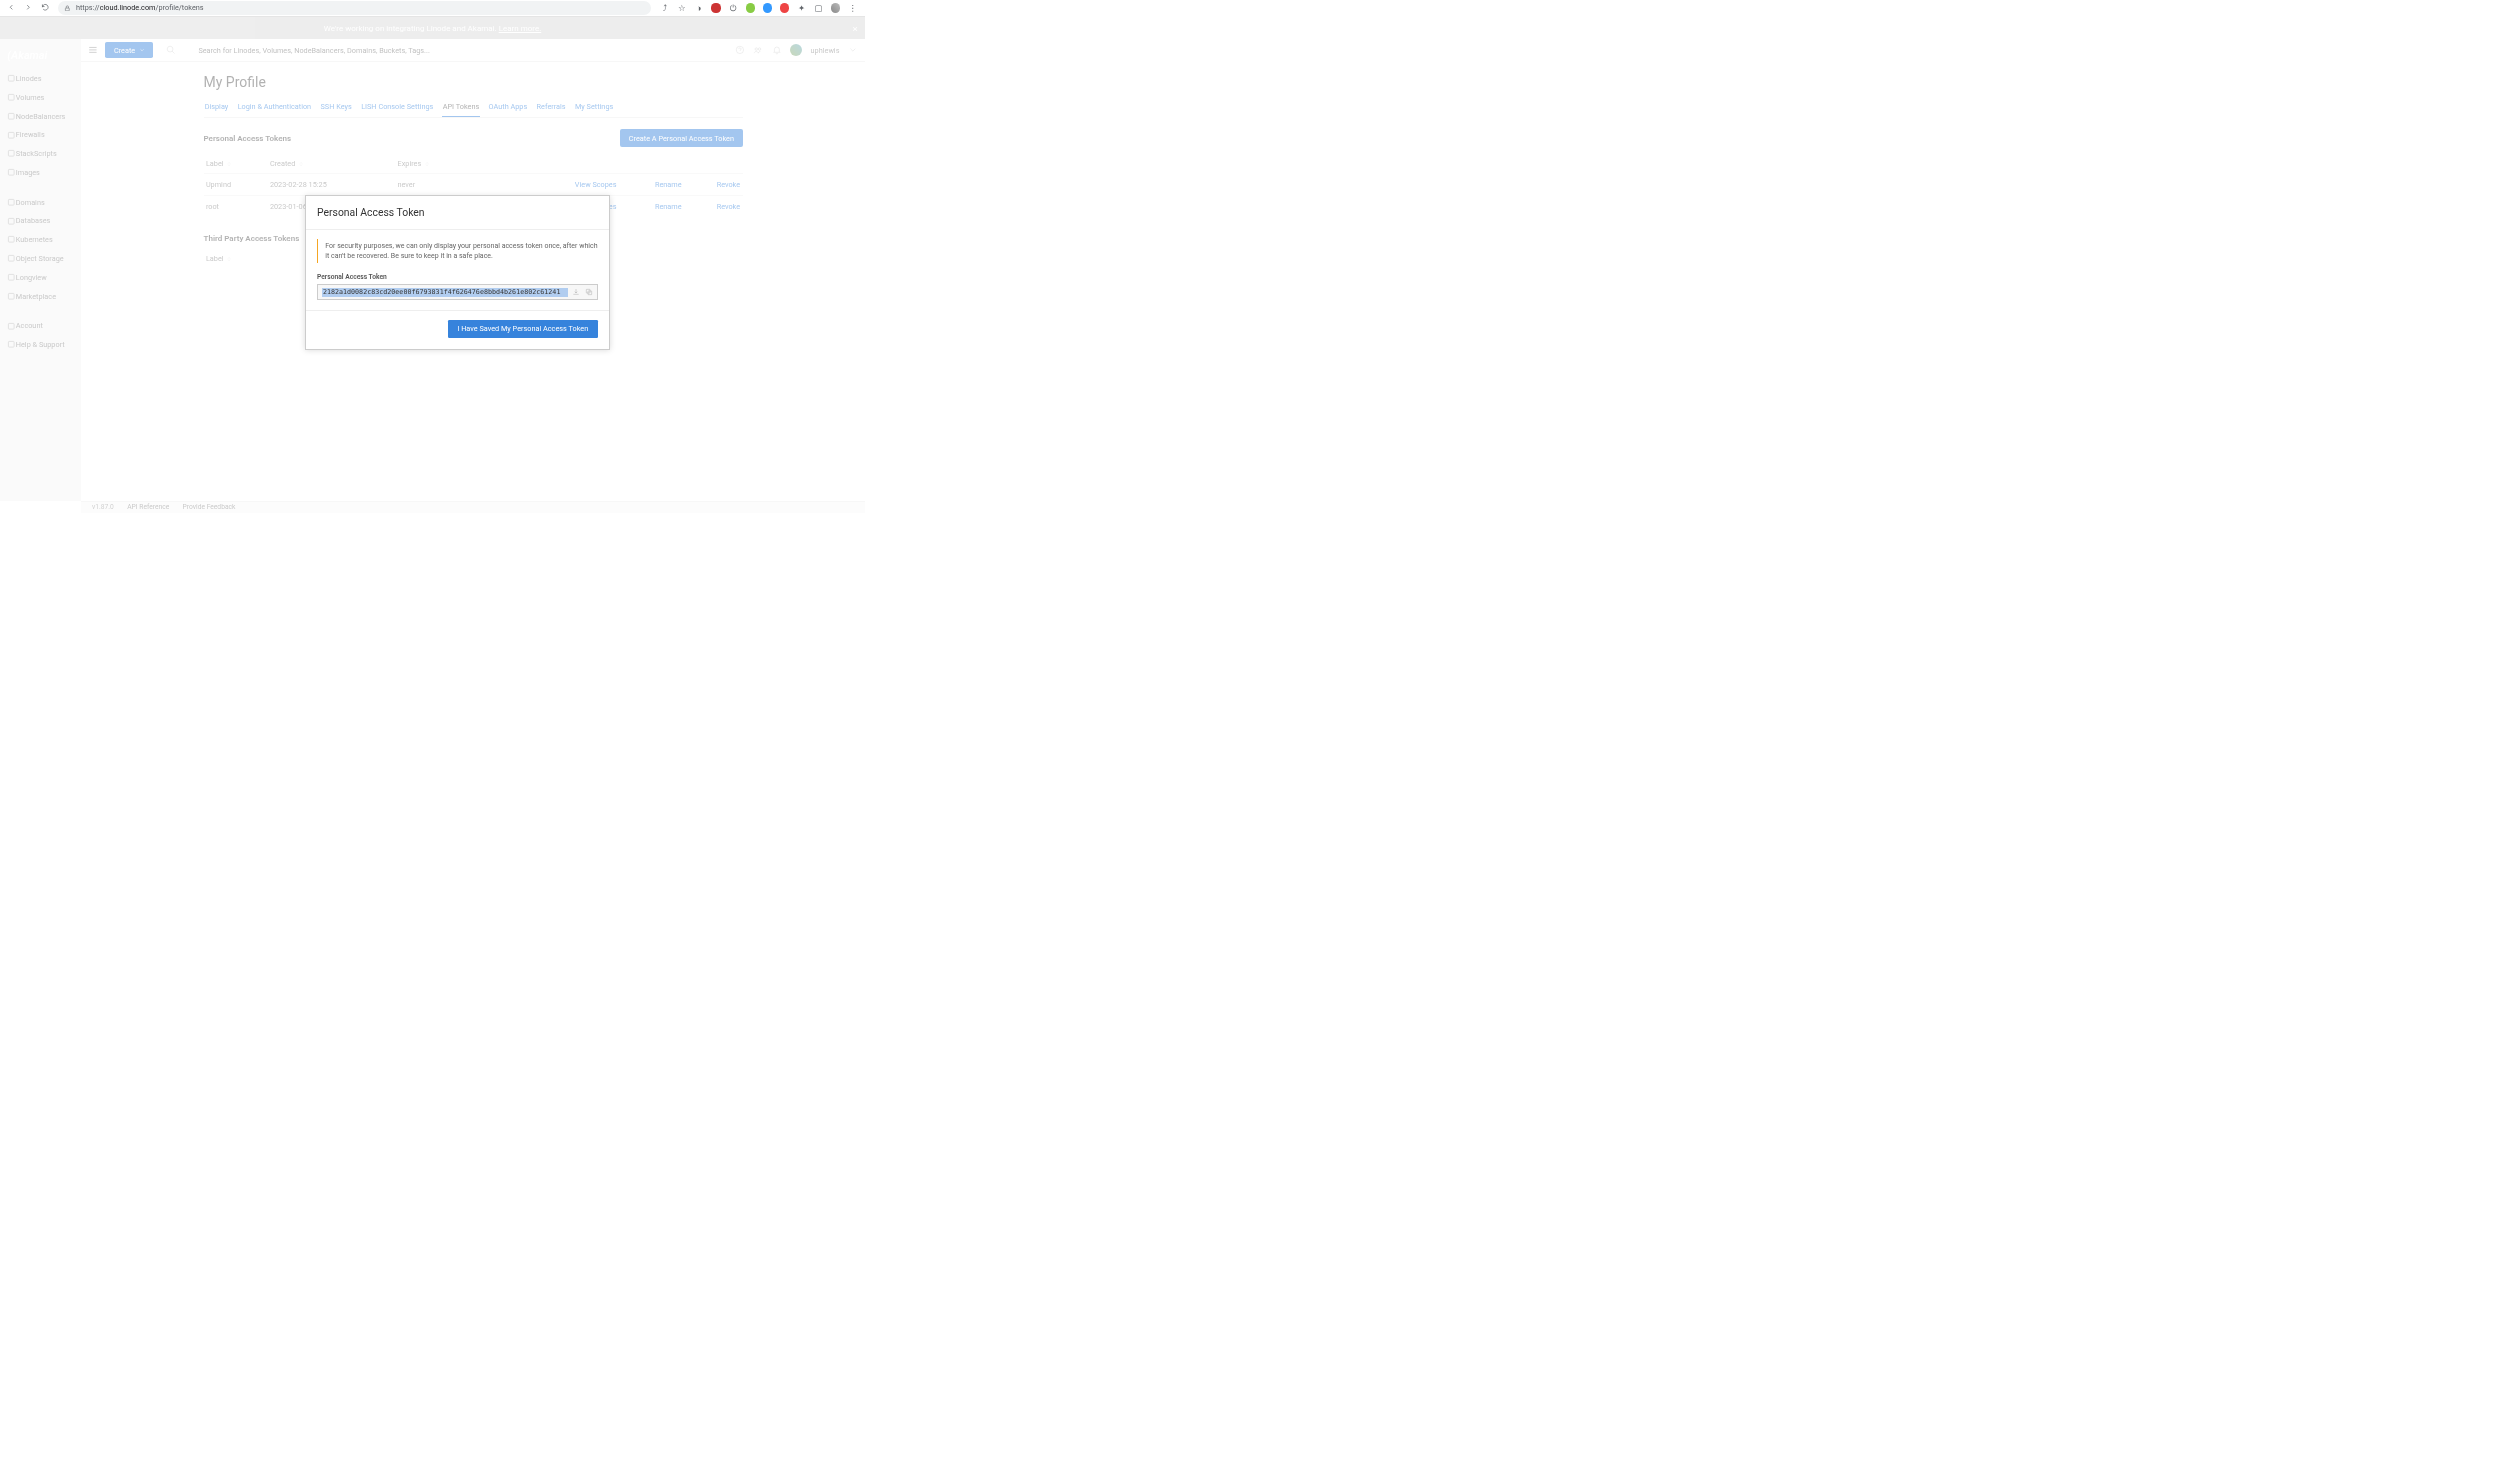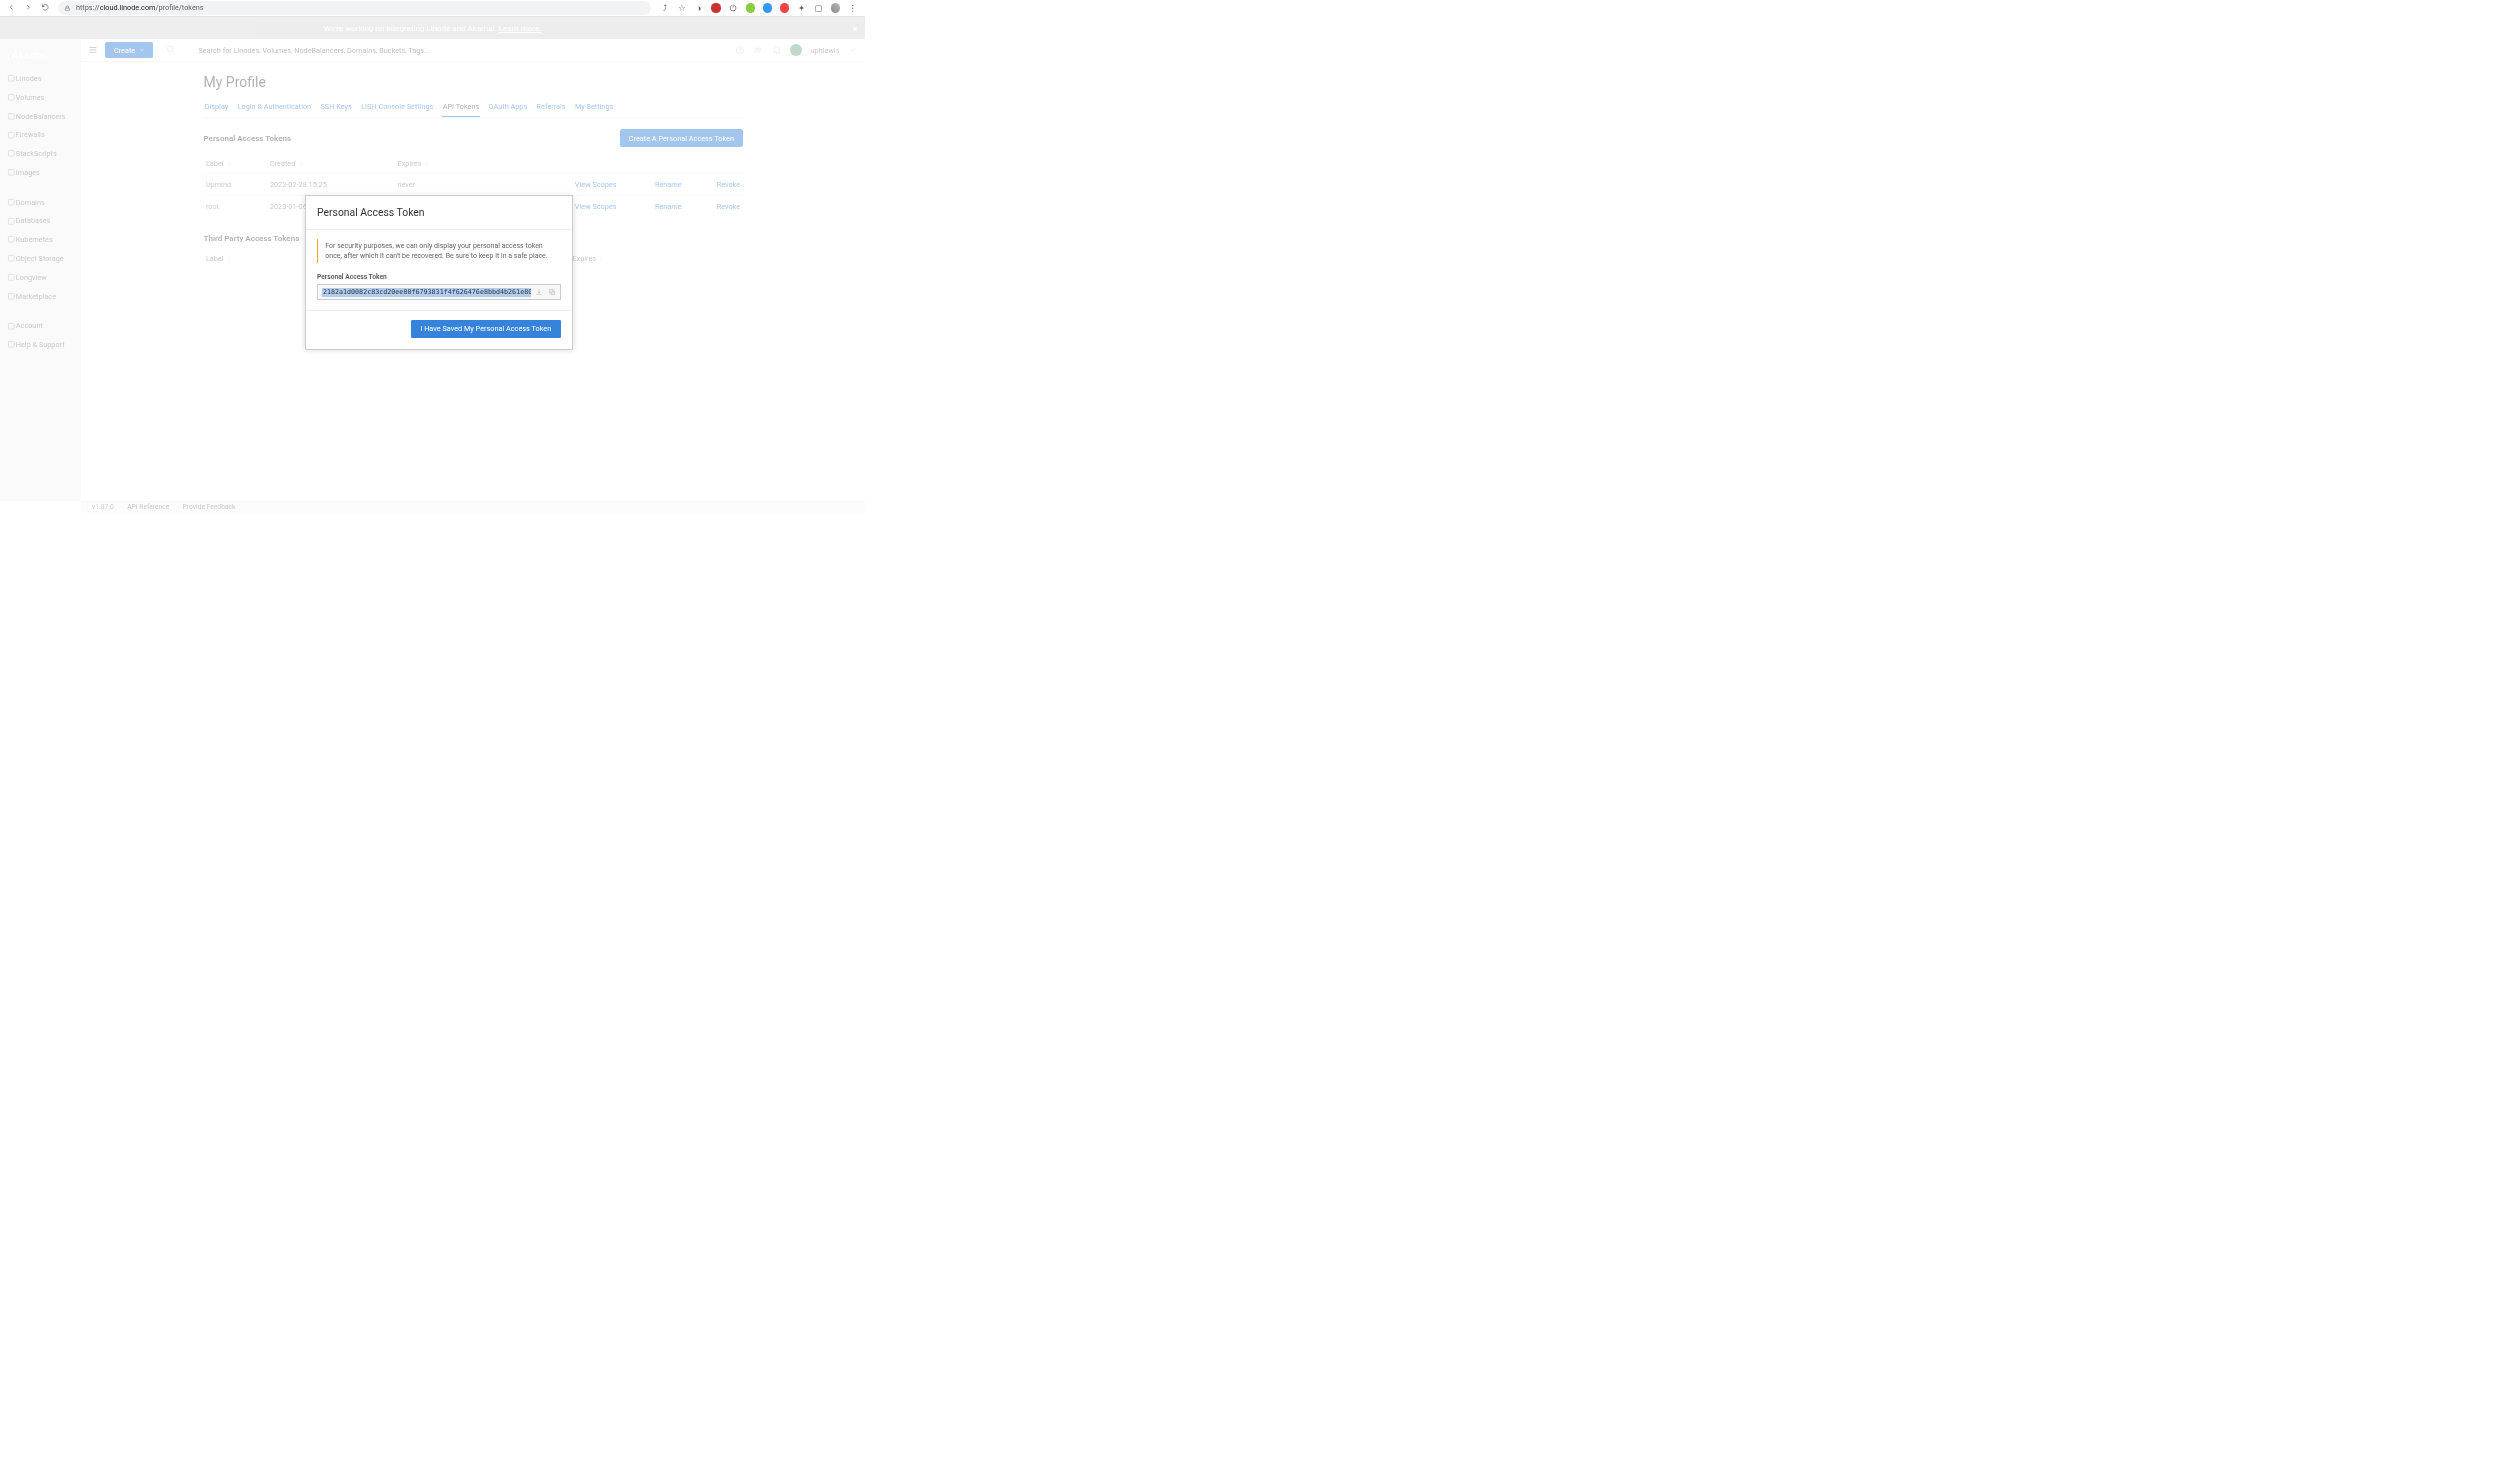--- a/index.html
+++ b/index.html
@@ -51,21 +51,21 @@
 
 .section-head { display:flex; justify-content:space-between; align-items:center; margin-bottom:7.3px; }
 .section-title { font-size:8px; font-weight:600; color:#555; }
 .create-token-btn { background:#3683dc; color:#fff; padding:4.3px 8.5px; border-radius:2px; font-size:7.3px; cursor:pointer; }
 
 .tbl { width:100%; font-size:7.3px; color:#888; border-collapse:collapse; }
 .tbl th { text-align:left; font-weight:400; padding:4.9px 2.4px; color:#888;margin-top:47px; }
 .tbl td { padding:6.1px 2.4px; border-top:0.6px solid #f2f2f2; }
 .tbl td.act { color:#3683dc; cursor:pointer; text-align:right; }
 .sort-ic { width:6.1px; height:6.1px; stroke:#aaa; fill:none; margin-left:2.4px; display:inline; vertical-align:middle;}
-.modal { position:absolute; width:268px; left:305px; top:195px; background:#fff; border:0.6px solid #ccc; box-shadow:0 1.2px 6.1px rgba(0,0,0,0.15); z-index:10; }
+.modal { position:absolute; width:305px; left:305px; top:195px; background:#fff; border:0.6px solid #ccc; box-shadow:0 1.2px 6.1px rgba(0,0,0,0.15); z-index:10; }
 .dimmable { opacity:0.45; }
 .modal-head { padding:9.8px 11px; border-bottom:0.6px solid #eee; font-size:10.4px; color:#333; }
 .modal-body { padding:9.8px 11px; }
 .notice { border-left:1.8px solid #f5a623; background:#fff; padding:1.2px 0 1.2px 7.3px; font-size:7px; color:#666; line-height:1.5; margin-bottom:9.8px; }
 .field-label { font-size:6.7px; font-weight:600; color:#555; margin-bottom:3.7px; }
 .token-box { display:flex; align-items:center; border:0.6px solid #ccc; background:#f7f7f7; height:16px; padding:0 3.7px; gap:4.9px; }
 .token-text { flex:1; font-family:monospace; font-size:6.7px; color:#333; background:#b1cdf0; padding:0.6px 1.2px; white-space:nowrap; overflow:hidden; }
 .token-box svg { width:8px; height:8px; stroke:#888; fill:none; cursor:pointer; }
 .modal-foot { padding:8.5px 11px 11px; border-top:0.6px solid #eee; display:flex; justify-content:flex-end; }
 .confirm-btn { background:#3683dc; color:#fff; padding:4.9px 9.8px; border-radius:1.2px; font-size:7.3px; cursor:pointer; border:none; }

